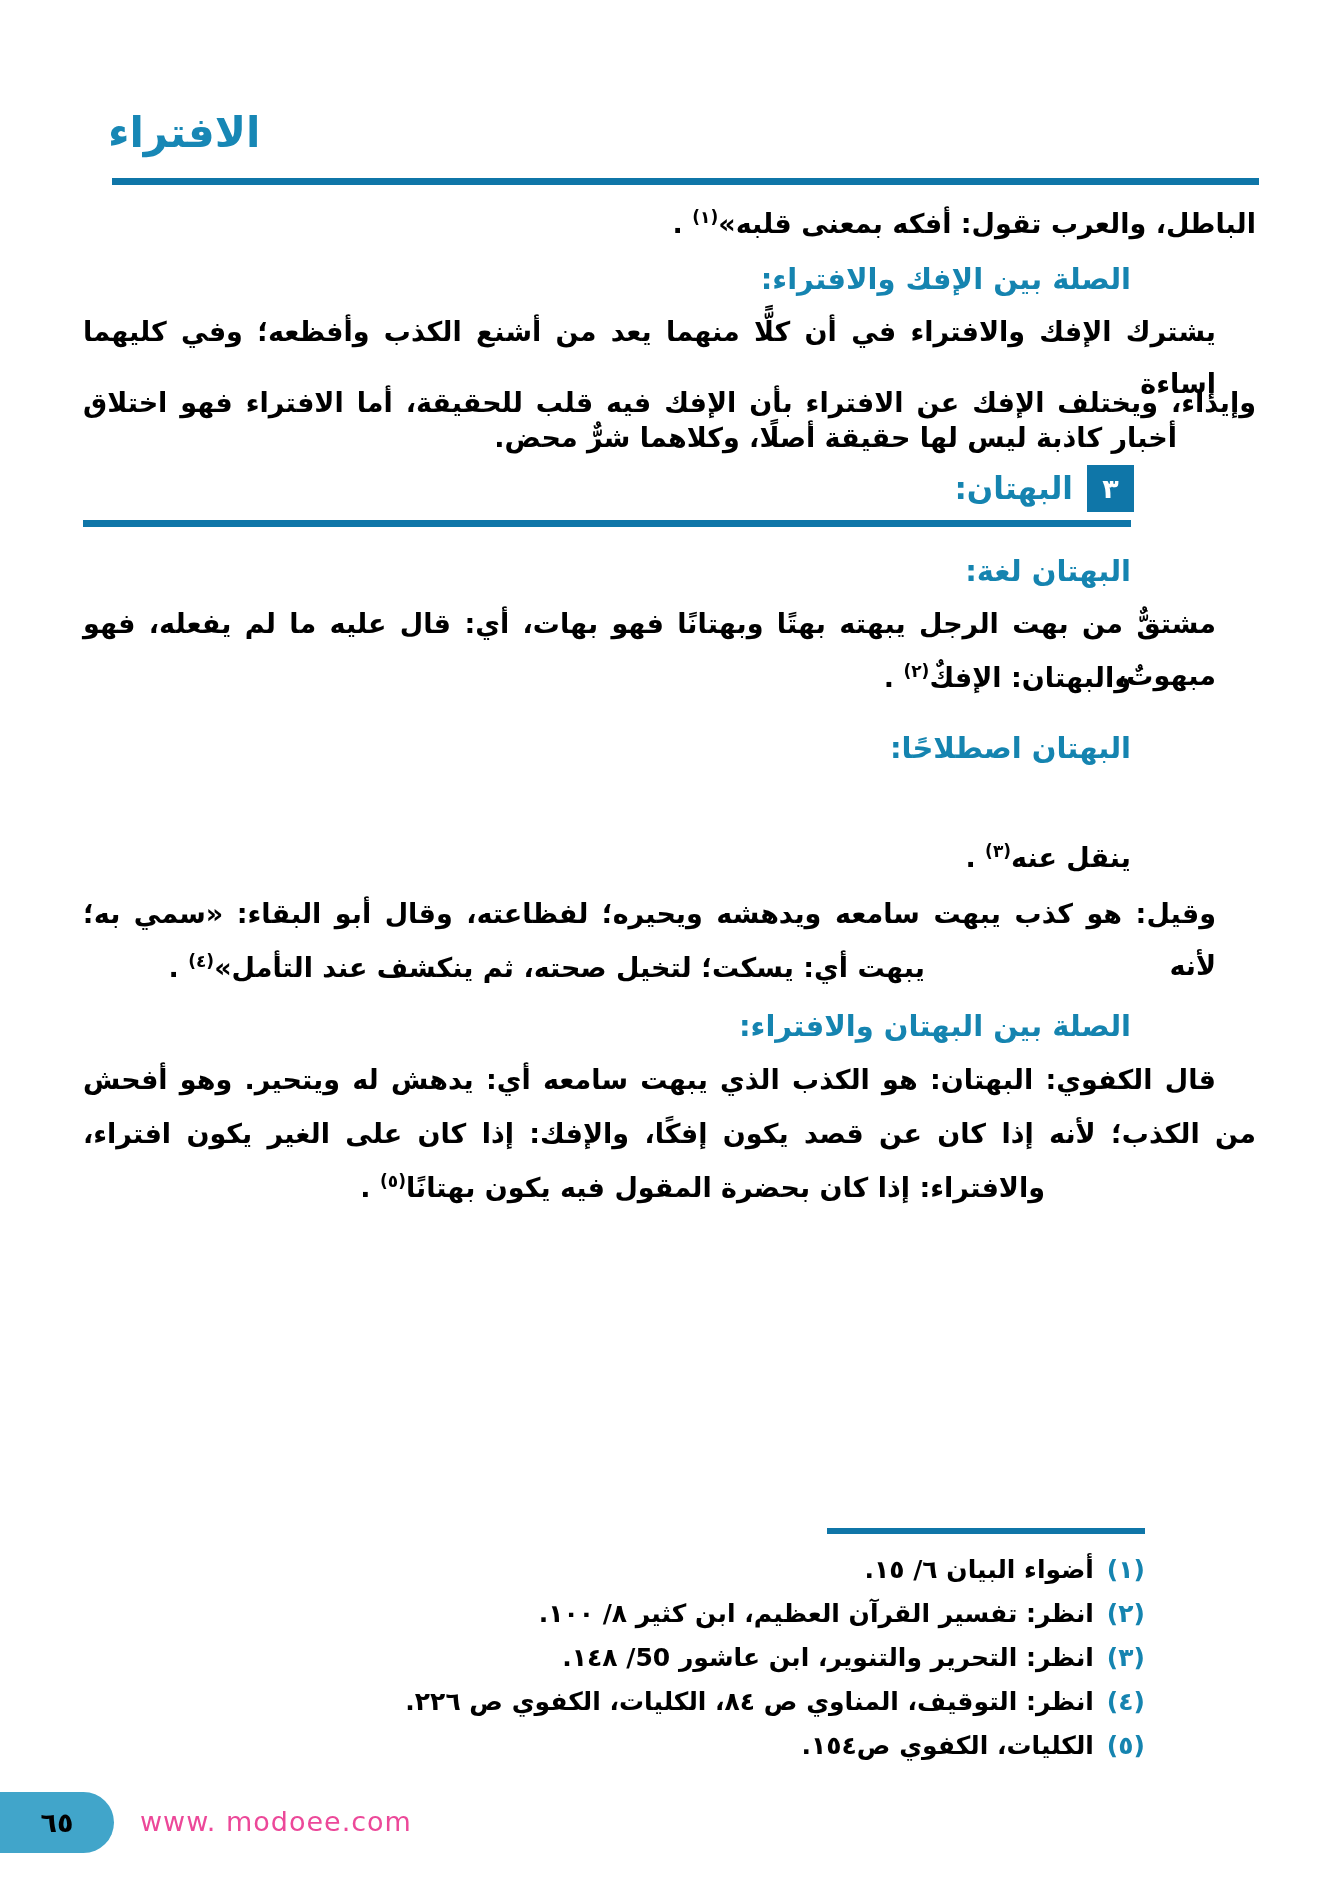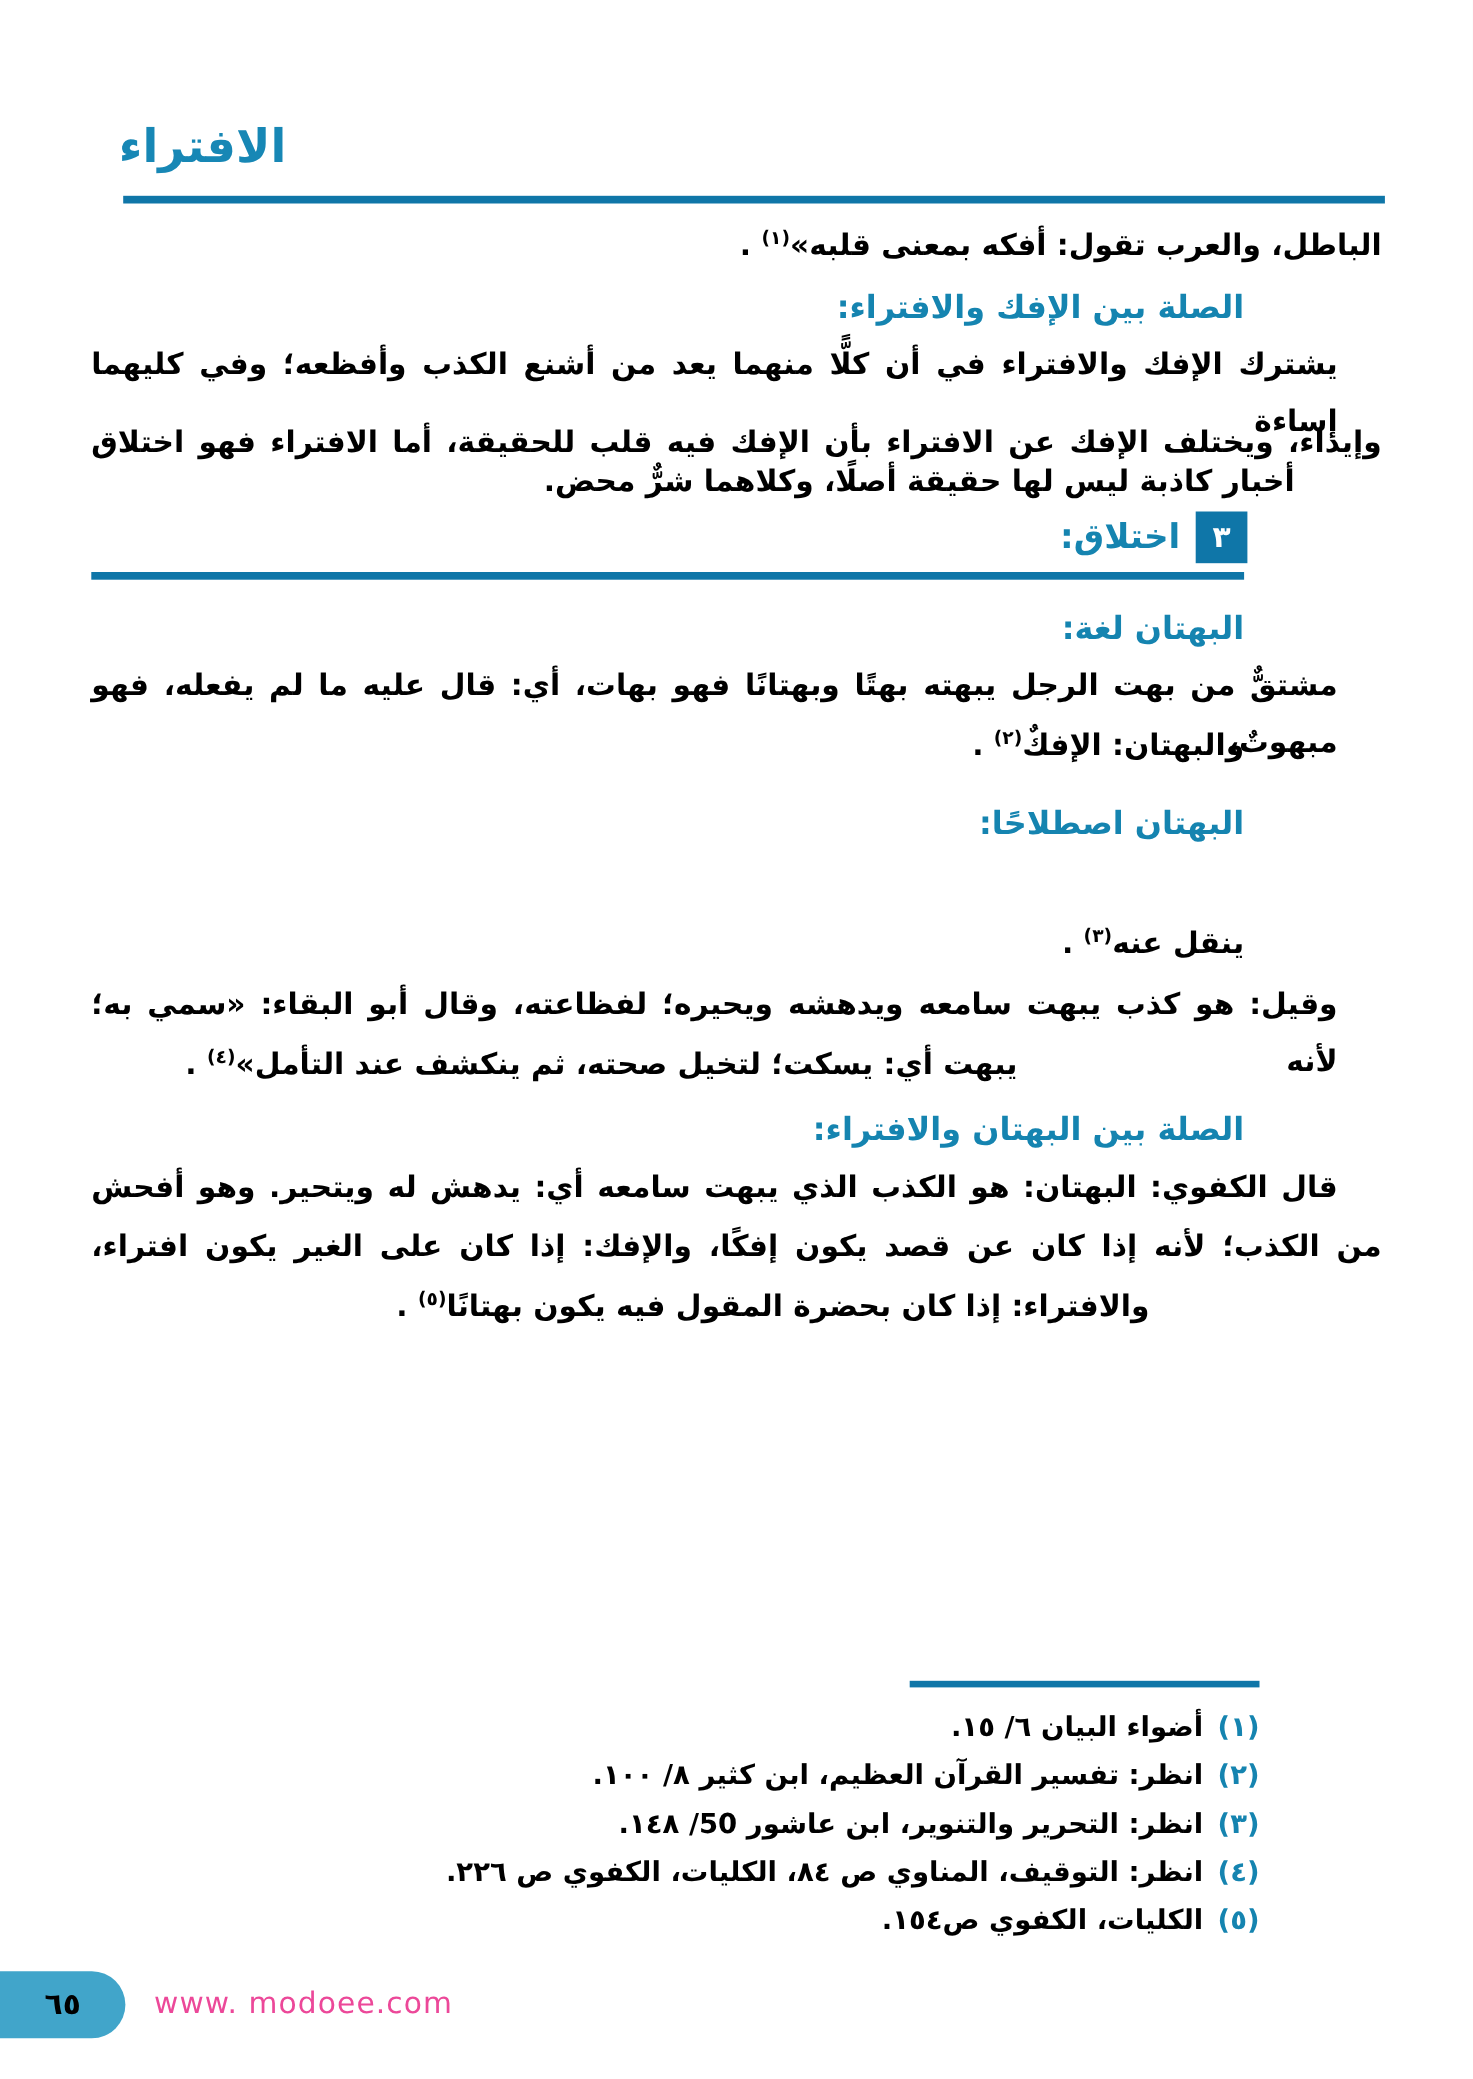--- a/index.html
+++ b/index.html
@@ -86,21 +86,21 @@
   <div class="bline" style="top:198px; right:83px;"><span>الباطل، والعرب تقول: أفكه بمعنى قلبه»</span><span class="fref">(١)</span><span> .</span></div>
 
   <div class="bheading" style="top:253px;">الصلة بين الإفك والافتراء:</div>
 
   <div class="bline just" style="top:306px; right:123px;">يشترك الإفك والافتراء في أن كلًّا منهما يعد من أشنع الكذب وأفظعه؛ وفي كليهما إساءة</div>
   <div class="bline just" style="top:377px; right:83px;">وإيذاء، ويختلف الإفك عن الافتراء بأن الإفك فيه قلب للحقيقة، أما الافتراء فهو اختلاق</div>
   <div class="bline" style="top:412px; right:162px;">أخبار كاذبة ليس لها حقيقة أصلًا، وكلاهما شرٌّ محض.</div>
 
   <div class="section-row">
     <div class="section-num">٣</div>
-    <div class="section-label">اختلاق:</div>
+    <div class="section-label">البهتان:</div>
   </div>
   <div class="section-rule"></div>
 
   <div class="bheading" style="top:545px;">البهتان لغة:</div>
 
   <div class="bline just" style="top:598px; right:123px;">مشتقٌّ من بهت الرجل يبهته بهتًا وبهتانًا فهو بهات، أي: قال عليه ما لم يفعله، فهو مبهوتٌ،</div>
   <div class="bline" style="top:652px; right:208px;"><span>والبهتان: الإفكٌ</span><span class="fref">(٢)</span><span> .</span></div>
 
   <div class="bheading" style="top:722px;">البهتان اصطلاحًا:</div>
 

